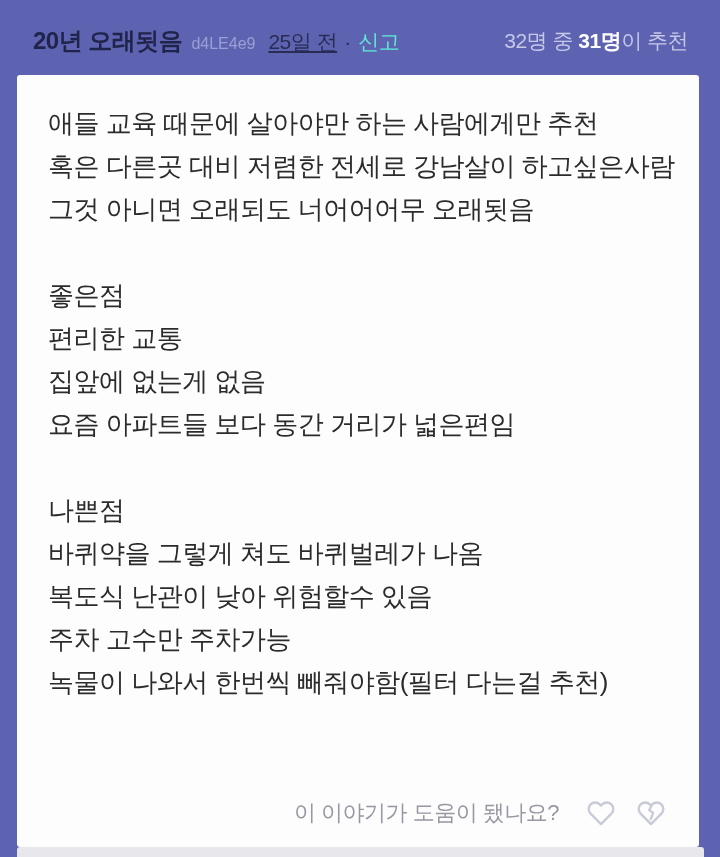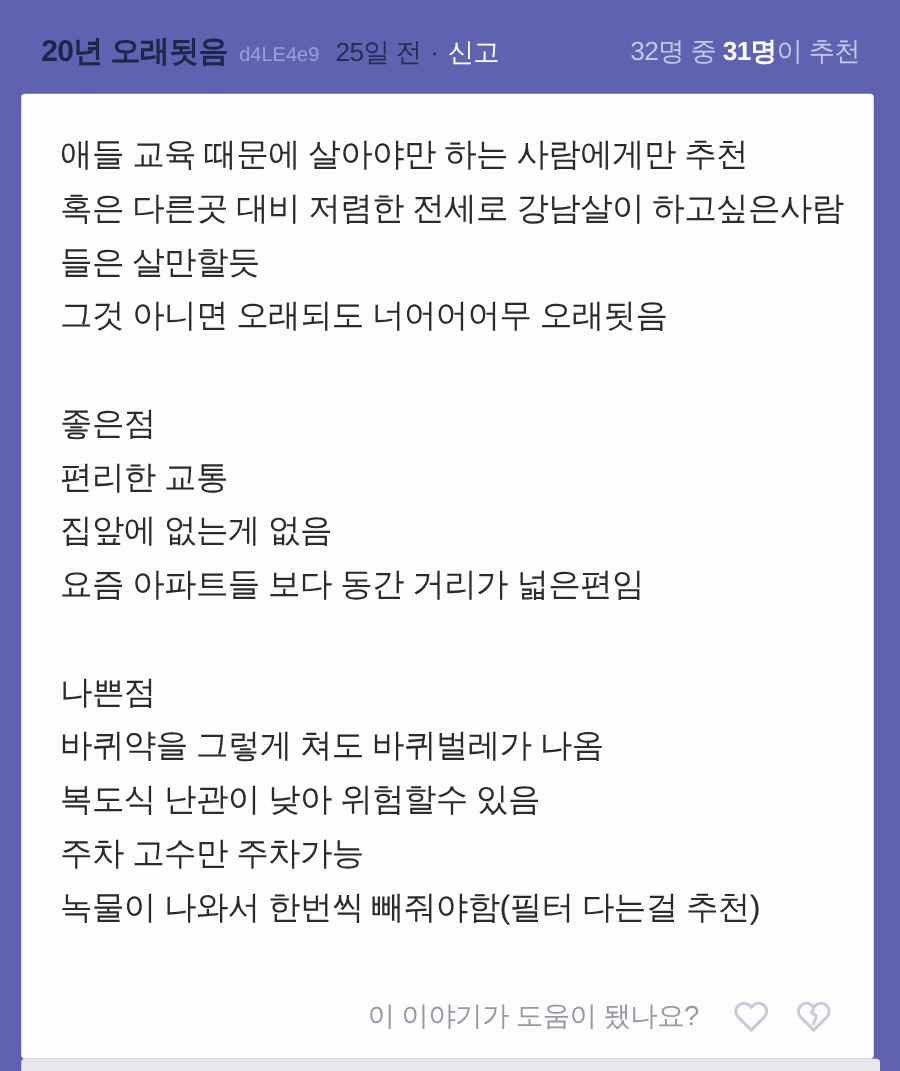--- a/index.html
+++ b/index.html
@@ -12,23 +12,23 @@
   }
   
   .header{
     position:absolute;top:0;left:17px;right:16px;height:75px;
     display:flex;align-items:center;justify-content:space-between;
     padding:6px 16px 0 16px;box-sizing:border-box;
   }
   .header-left{display:flex;align-items:baseline;white-space:nowrap;}
   .author{font-size:24px;font-weight:700;color:#20244a;letter-spacing:-0.5px;}
   .author-id{font-size:16px;color:#9aa0d4;margin-left:9px;}
-  .time{font-size:21px;color:#282c55;margin-left:13px;letter-spacing:-0.5px;}
+  .time{font-size:21px;color:#282c55;margin-left:13px;letter-spacing:-0.5px;text-decoration:underline;}
   .dot{font-size:21px;color:#282c55;margin:0 7px;}
-  .report{font-size:21px;color:#ffffff;letter-spacing:-0.5px;cursor:pointer;text-decoration:none;}
+  .report{font-size:21px;color:#5eead4;letter-spacing:-0.5px;cursor:pointer;text-decoration:none;}
   .vote{font-size:21px;color:#c6c8e8;white-space:nowrap;letter-spacing:-0.5px;}
   .vote .count{color:#ffffff;font-weight:700;}
   
   .card{
     position:absolute;top:75px;left:17px;width:682px;height:772px;
     background:#fdfdfe;border-radius:3px;box-sizing:border-box;
     padding:27px 30px 0 31px;
   }
   .post-line{
     font-size:26px;line-height:43px;color:#2b2b2b;
@@ -67,21 +67,20 @@
   </div>
   <div class="vote">
     <span>32명 중 </span><span class="count">31명</span><span>이 추천</span>
   </div>
 </div>
 
 <div class="card">
   <div>
     <div class="post-line">애들 교육 때문에 살아야만 하는 사람에게만 추천</div>
     <div class="post-line">혹은 다른곳 대비 저렴한 전세로 강남살이 하고싶은사람</div>
-    <div class="post-line">들은 살만할듯</div>
     <div class="post-line">그것 아니면 오래되도 너어어어무 오래됫음</div>
 
     <div class="para-gap"></div>
 
     <div class="post-line">좋은점</div>
     <div class="post-line">편리한 교통</div>
     <div class="post-line">집앞에 없는게 없음</div>
     <div class="post-line">요즘 아파트들 보다 동간 거리가 넓은편임</div>
 
     <div class="para-gap"></div>

